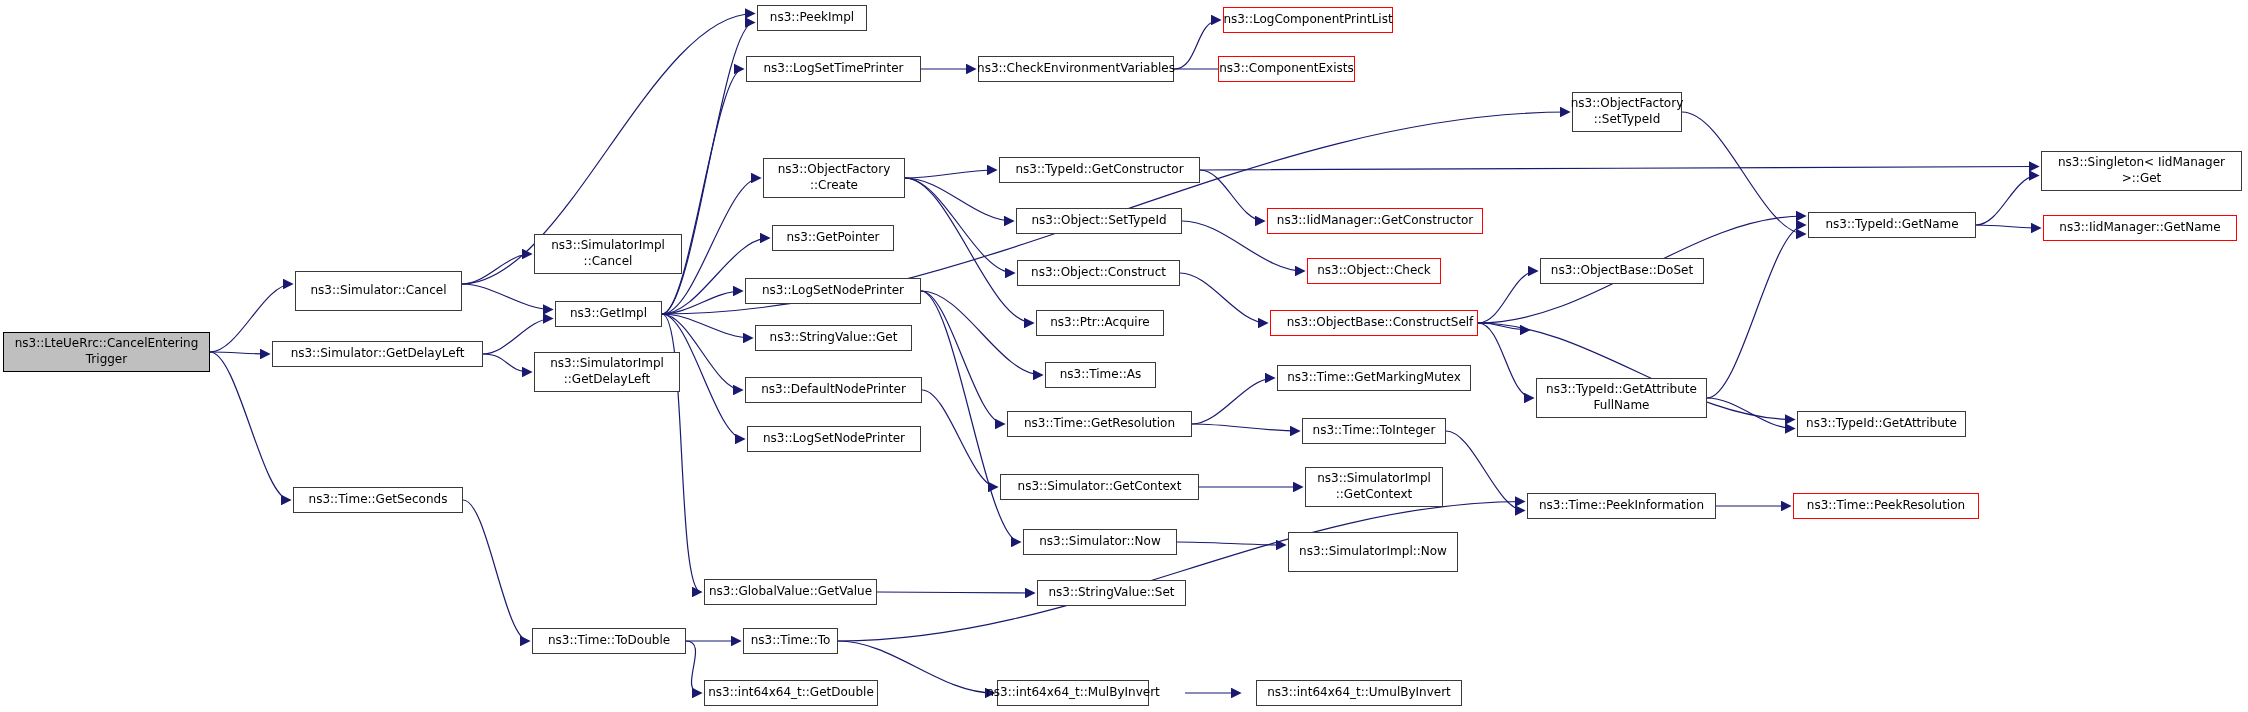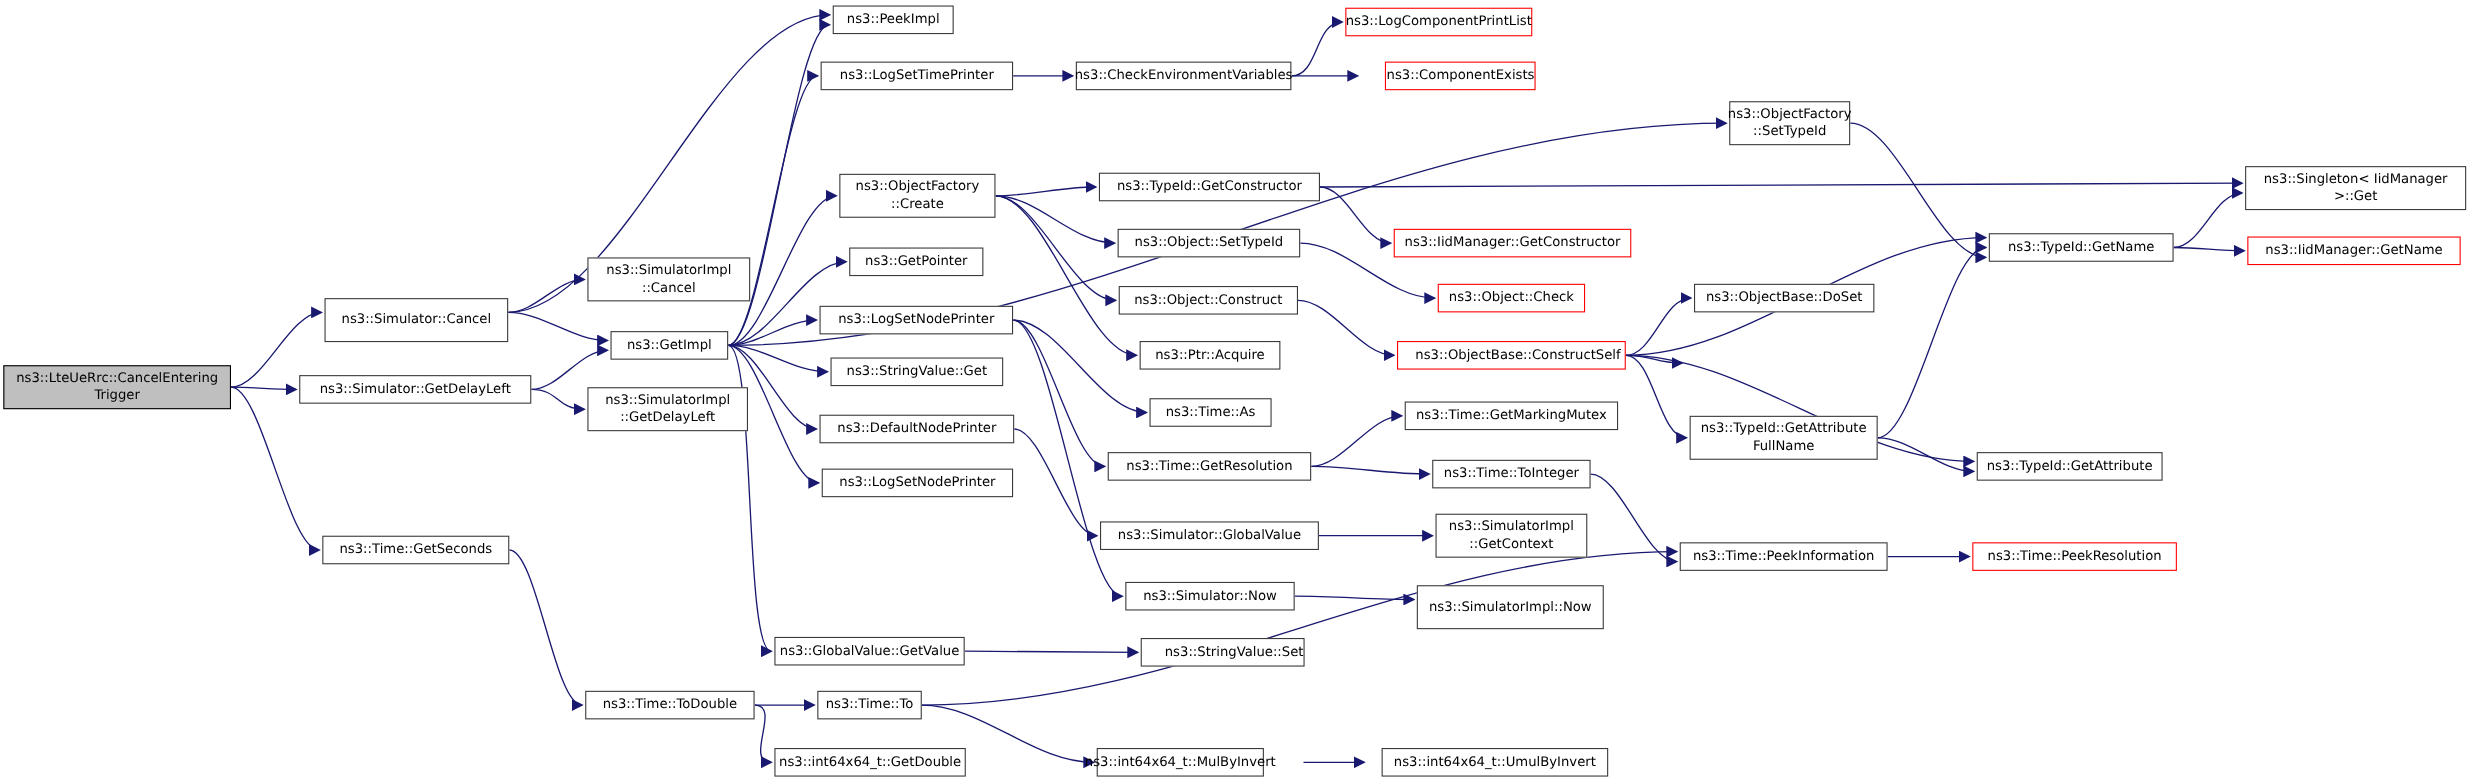--- a/index.html
+++ b/index.html
@@ -97,41 +97,41 @@
     <div class="node default" style="left: 293px; top: 487px; width: 170px; height: 26px;"><span>ns3::Time::GetSeconds</span></div>
     <div class="node default" style="left: 534px; top: 234px; width: 148px; height: 40px;"><span>ns3::SimulatorImpl
 ::Cancel</span></div>
     <div class="node default" style="left: 555px; top: 301px; width: 107px; height: 26px;"><span>ns3::GetImpl</span></div>
     <div class="node default" style="left: 534px; top: 352px; width: 146px; height: 40px;"><span>ns3::SimulatorImpl
 ::GetDelayLeft</span></div>
     <div class="node default" style="left: 757px; top: 5px; width: 110px; height: 26px;"><span>ns3::PeekImpl</span></div>
     <div class="node default" style="left: 746px; top: 56px; width: 175px; height: 26px;"><span>ns3::LogSetTimePrinter</span></div>
     <div class="node default" style="left: 978px; top: 56px; width: 196px; height: 26px;"><span>ns3::CheckEnvironmentVariables</span></div>
     <div class="node red" style="left: 1223px; top: 7px; width: 170px; height: 26px;"><span>ns3::LogComponentPrintList</span></div>
-    <div class="node red" style="left: 1259px; top: 56px; width: 137px; height: 26px; justify-content: flex-end;"><span>ns3::ComponentExists</span></div>
+    <div class="node red" style="left: 1218px; top: 56px; width: 137px; height: 26px;"><span>ns3::ComponentExists</span></div>
     <div class="node default" style="left: 763px; top: 158px; width: 142px; height: 40px;"><span>ns3::ObjectFactory
 ::Create</span></div>
     <div class="node default" style="left: 772px; top: 225px; width: 122px; height: 26px;"><span>ns3::GetPointer</span></div>
     <div class="node default" style="left: 745px; top: 278px; width: 176px; height: 26px;"><span>ns3::LogSetNodePrinter</span></div>
     <div class="node default" style="left: 755px; top: 325px; width: 157px; height: 26px;"><span>ns3::StringValue::Get</span></div>
     <div class="node default" style="left: 745px; top: 377px; width: 177px; height: 26px;"><span>ns3::DefaultNodePrinter</span></div>
     <div class="node default" style="left: 747px; top: 426px; width: 174px; height: 26px;"><span>ns3::LogSetNodePrinter</span></div>
     <div class="node default" style="left: 704px; top: 579px; width: 173px; height: 26px;"><span>ns3::GlobalValue::GetValue</span></div>
     <div class="node default" style="left: 532px; top: 628px; width: 154px; height: 26px;"><span>ns3::Time::ToDouble</span></div>
     <div class="node default" style="left: 743px; top: 628px; width: 95px; height: 26px;"><span>ns3::Time::To</span></div>
     <div class="node default" style="left: 704px; top: 680px; width: 174px; height: 26px;"><span>ns3::int64x64_t::GetDouble</span></div>
     <div class="node default" style="left: 999px; top: 157px; width: 201px; height: 26px;"><span>ns3::TypeId::GetConstructor</span></div>
     <div class="node default" style="left: 1016px; top: 208px; width: 166px; height: 26px;"><span>ns3::Object::SetTypeId</span></div>
     <div class="node default" style="left: 1017px; top: 260px; width: 163px; height: 26px;"><span>ns3::Object::Construct</span></div>
     <div class="node default" style="left: 1036px; top: 310px; width: 128px; height: 26px;"><span>ns3::Ptr::Acquire</span></div>
     <div class="node default" style="left: 1045px; top: 362px; width: 111px; height: 26px;"><span>ns3::Time::As</span></div>
     <div class="node default" style="left: 1007px; top: 411px; width: 185px; height: 26px;"><span>ns3::Time::GetResolution</span></div>
-    <div class="node default" style="left: 1000px; top: 474px; width: 199px; height: 26px;"><span>ns3::Simulator::GlobalValue</span></div>
+    <div class="node default" style="left: 1000px; top: 474px; width: 199px; height: 26px;"><span>ns3::Simulator::GetContext</span></div>
     <div class="node default" style="left: 1023px; top: 529px; width: 154px; height: 26px;"><span>ns3::Simulator::Now</span></div>
-    <div class="node default" style="left: 1037px; top: 580px; width: 149px; height: 26px; justify-content: flex-end;"><span>ns3::StringValue::Set</span></div>
+    <div class="node default" style="left: 1037px; top: 580px; width: 149px; height: 26px;"><span>ns3::StringValue::Set</span></div>
     <div class="node default" style="left: 997px; top: 680px; width: 152px; height: 26px;"><span>ns3::int64x64_t::MulByInvert</span></div>
     <div class="node default" style="left: 1277px; top: 365px; width: 194px; height: 26px;"><span>ns3::Time::GetMarkingMutex</span></div>
     <div class="node default" style="left: 1302px; top: 418px; width: 144px; height: 26px;"><span>ns3::Time::ToInteger</span></div>
     <div class="node default" style="left: 1305px; top: 467px; width: 138px; height: 40px;"><span>ns3::SimulatorImpl
 ::GetContext</span></div>
     <div class="node default" style="left: 1288px; top: 532px; width: 170px; height: 40px;"><span>ns3::SimulatorImpl::Now</span></div>
     <div class="node red" style="left: 1267px; top: 208px; width: 216px; height: 26px;"><span>ns3::IidManager::GetConstructor</span></div>
     <div class="node red" style="left: 1307px; top: 258px; width: 134px; height: 26px;"><span>ns3::Object::Check</span></div>
     <div class="node red" style="left: 1270px; top: 310px; width: 208px; height: 26px; padding-left: 12px;"><span>ns3::ObjectBase::ConstructSelf</span></div>
     <div class="node default" style="left: 1540px; top: 258px; width: 164px; height: 26px;"><span>ns3::ObjectBase::DoSet</span></div>

